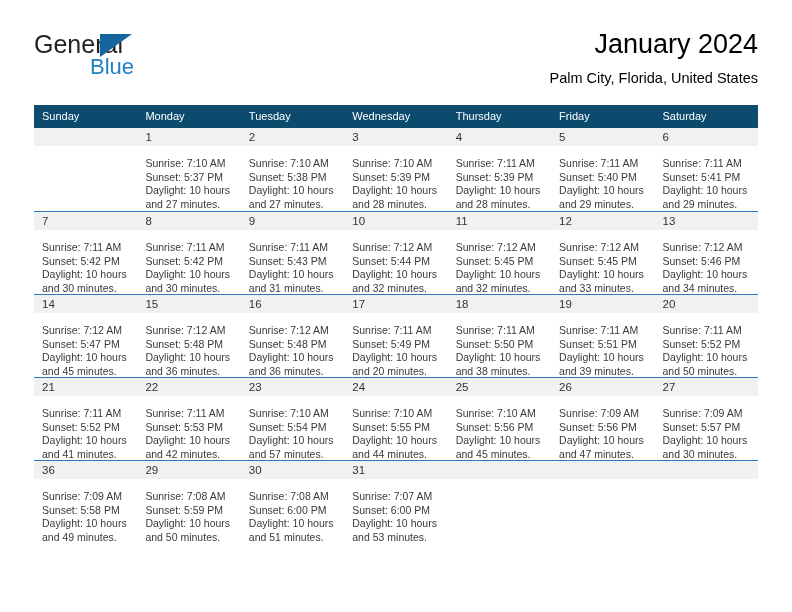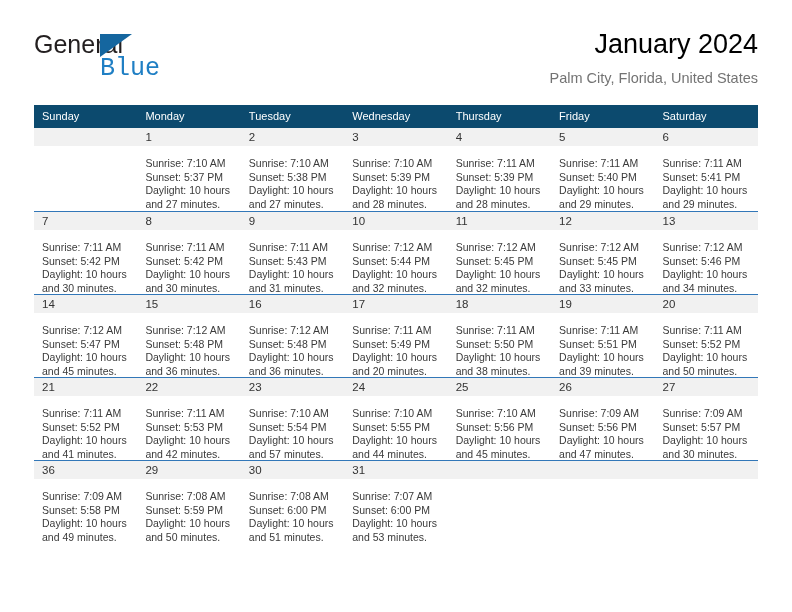--- a/index.html
+++ b/index.html
@@ -42,24 +42,23 @@
     top: 0;
     font-size: 25px;
     letter-spacing: 0px;
     color: #231f20;
     font-family: "Liberation Sans", sans-serif;
   }
   .logo-blue {
     position: absolute;
     left: 56px;
     top: 24px;
-    font-size: 25px;
+    font-size: 22px;
     color: #1f7fc4;
-    font-family: Liberation Mono, monospace;
-    margin-left: 10px;
+    font-family: Liberation Sans, sans-serif;
   }
   .logo-tri {
     position: absolute;
     left: 66px;
     top: 4px;
     width: 0;
     height: 0;
     border-left: 32px solid #15669f;
     border-bottom: 23px solid transparent;
   }
@@ -73,21 +72,21 @@
   .cal-title {
     font-size: 27px;
     line-height: 32px;
     color: #000000;
     white-space: nowrap;
   }
   .cal-subtitle {
     margin-top: 9px;
     font-size: 14.5px;
     line-height: 18px;
-    color: #737373;
+    color: #000000;
     white-space: nowrap;
   }
 
   
   .calendar {
     position: absolute;
     left: 34px;
     top: 105px;
     width: 724px;
     border-collapse: collapse;

